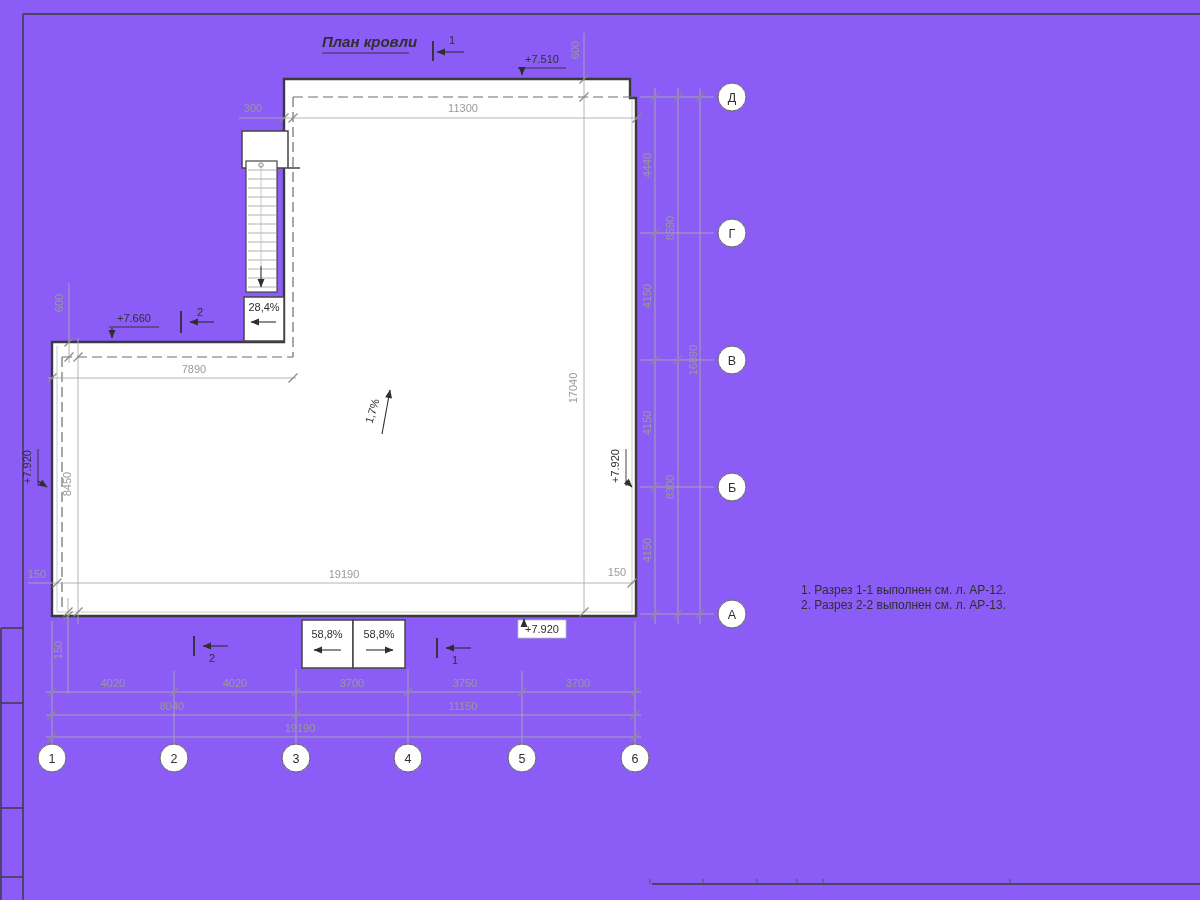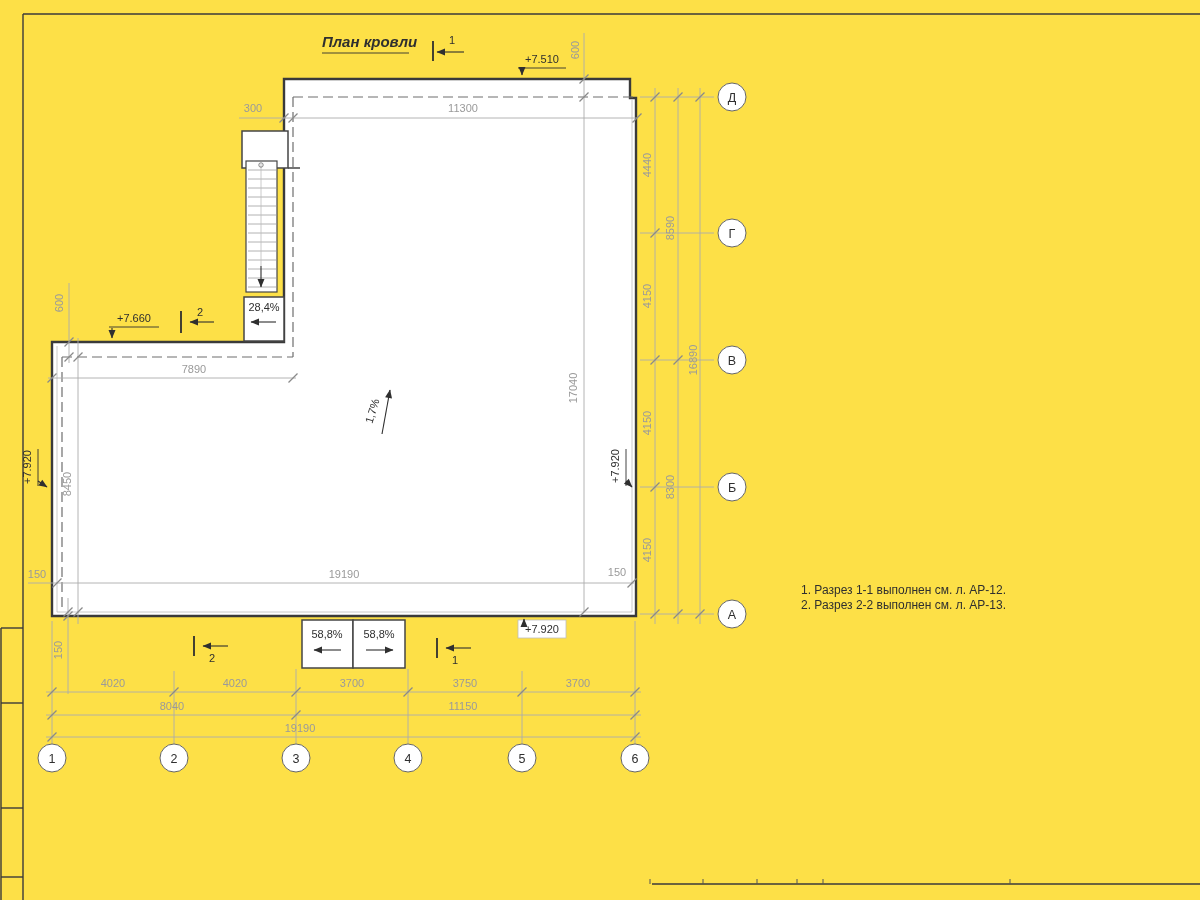--- a/index.html
+++ b/index.html
@@ -1,16 +1,16 @@
 <!DOCTYPE html>
 <html><head>
 <meta charset="utf-8">
 <style>
   html,body{margin:0;padding:0;background:#fff;}
-  .stage{position:relative;width:1200px;height:900px;background:#fde047;overflow:hidden;}
+  .stage{position:relative;width:1200px;height:900px;background:#8b5cf6;overflow:hidden;}
   svg text{font-family:"Liberation Sans",sans-serif;}
   .td{fill:#9a9a9a;font-size:11px;}
   .ta{fill:#2f2f2f;font-size:11px;}
   .tn{fill:#2f2f2f;font-size:12px;}
   .tb{fill:#2f2f2f;font-size:12.5px;}
   .title{fill:#2f2f2f;font-size:15px;font-style:italic;font-weight:bold;}
   .lw-outline{stroke:#3a3a3a;stroke-width:2.4;fill:#fff;}
   .lw-med{stroke:#454545;stroke-width:1.5;fill:#fff;}
   .lw-box{stroke:#454545;stroke-width:1.2;fill:#fff;}
   .lw-thin{stroke:#ababab;stroke-width:0.9;fill:none;}

